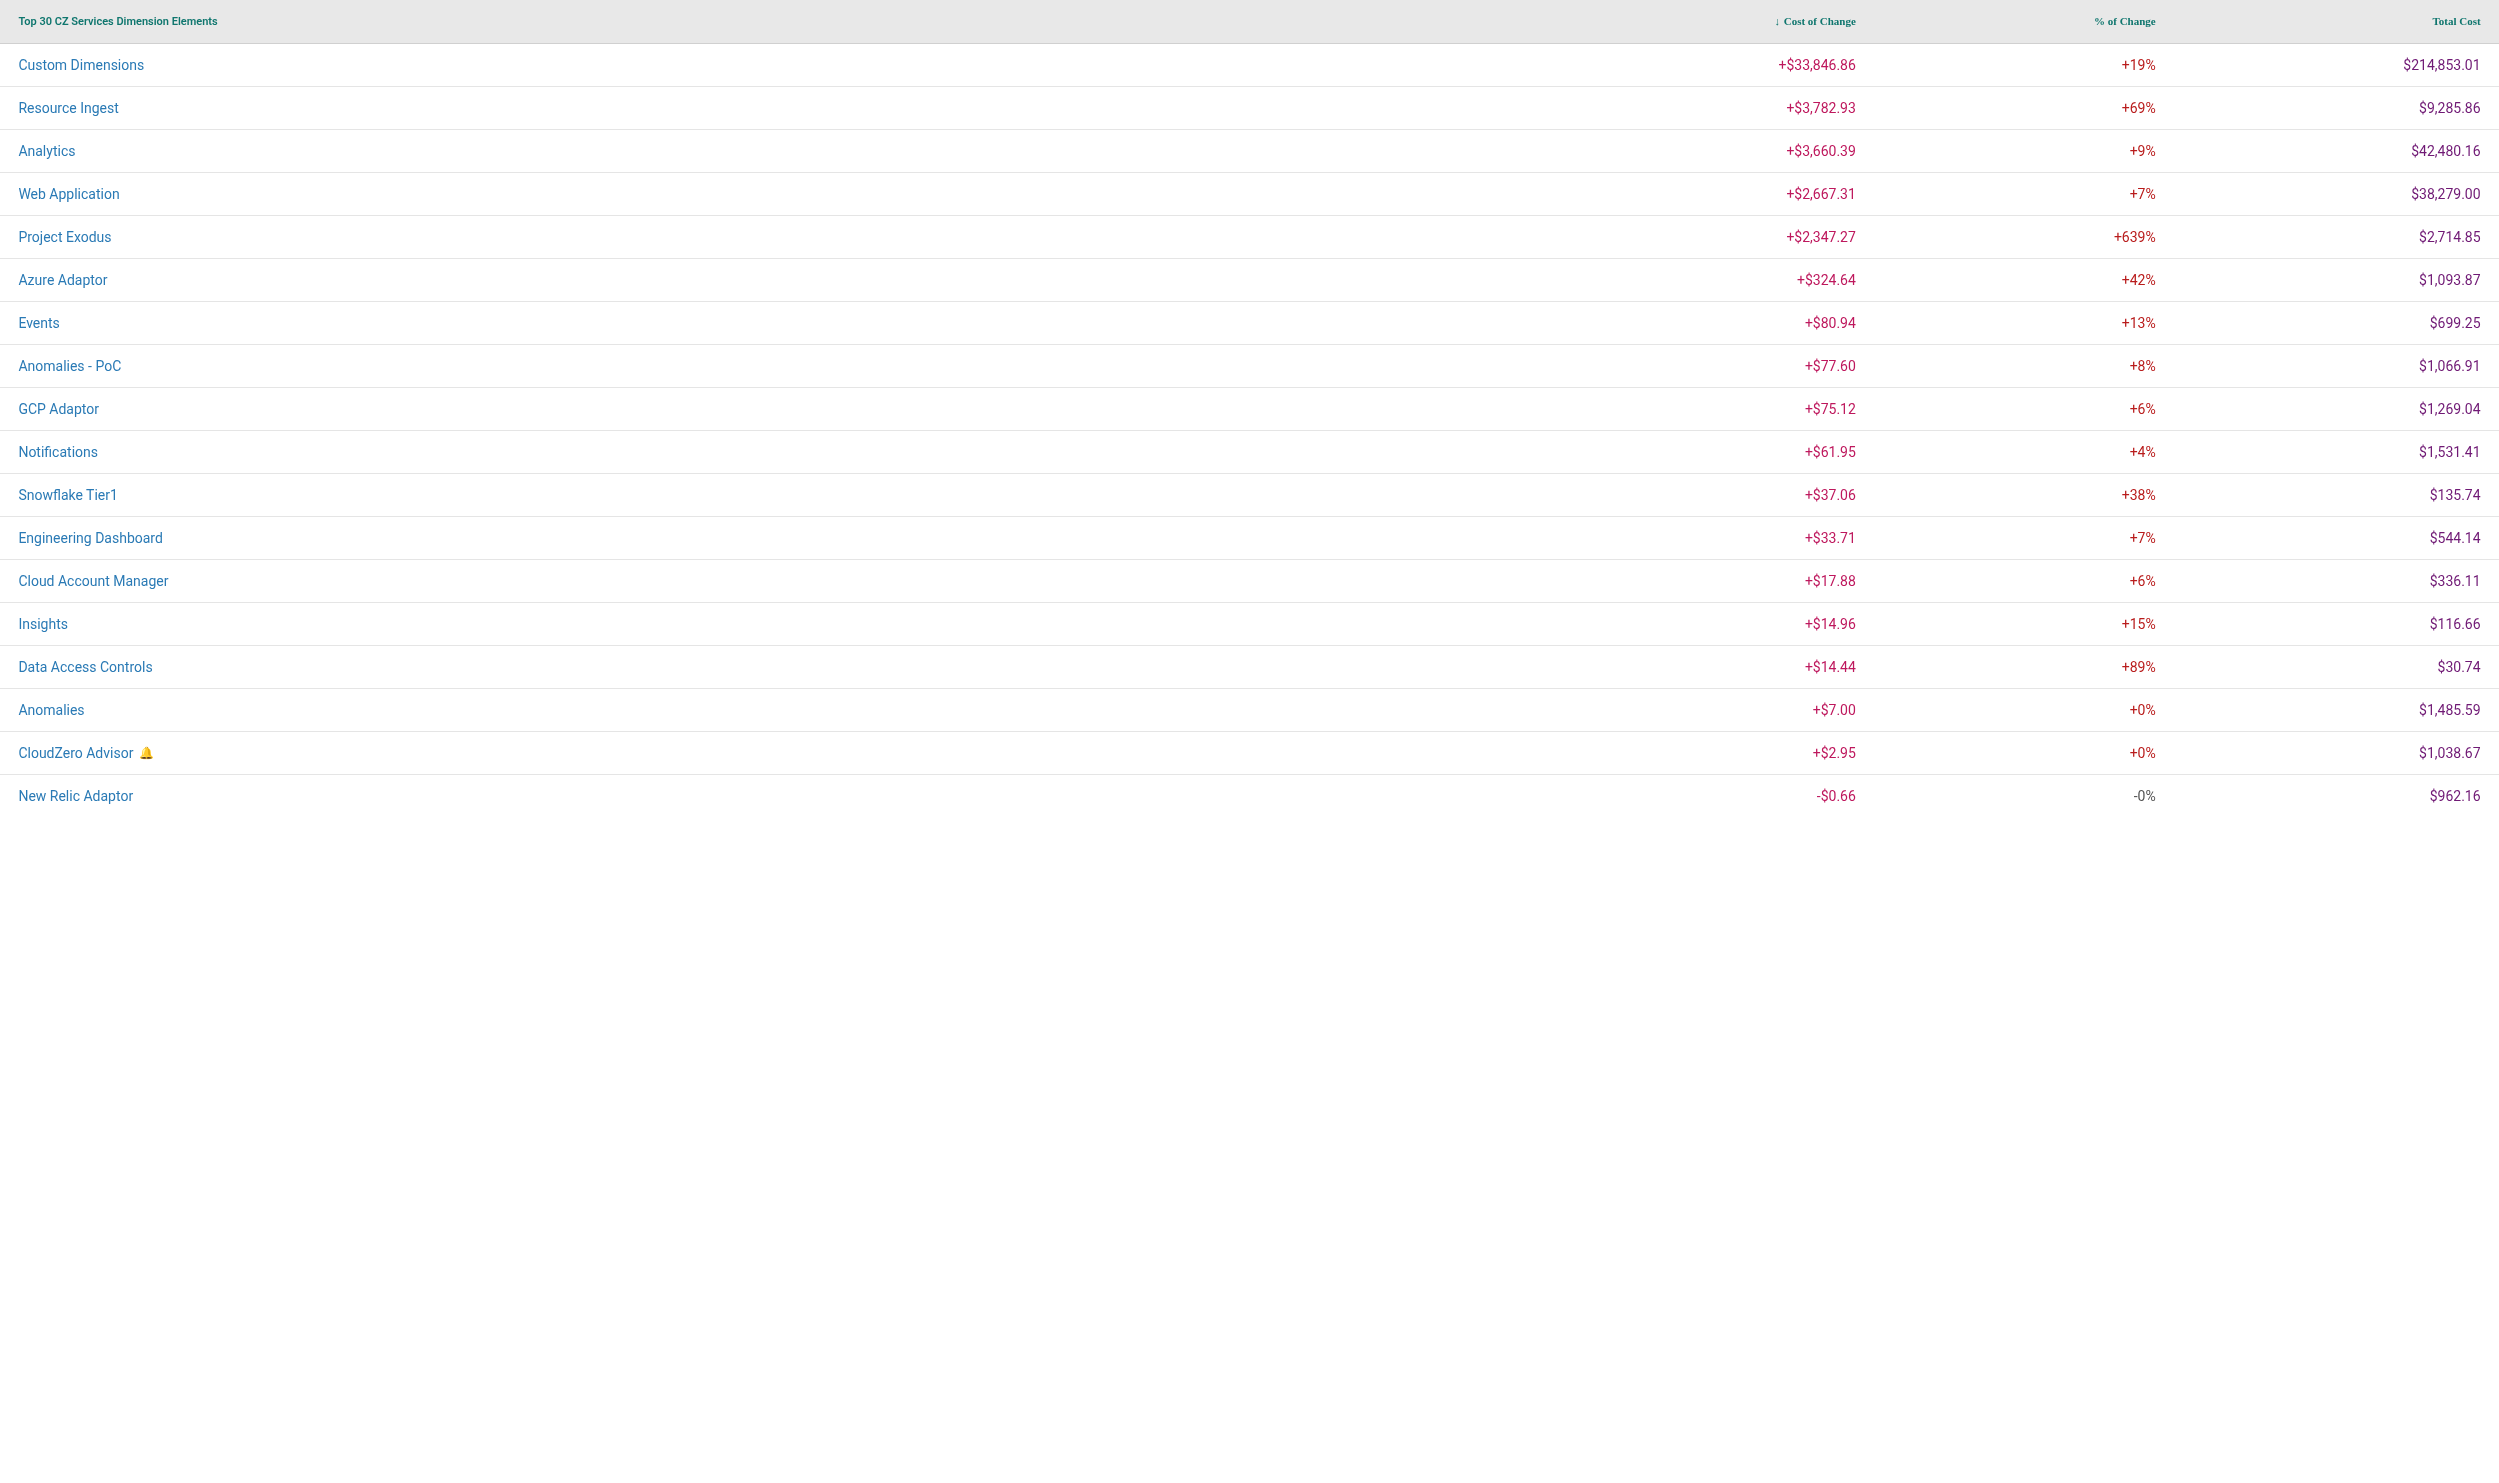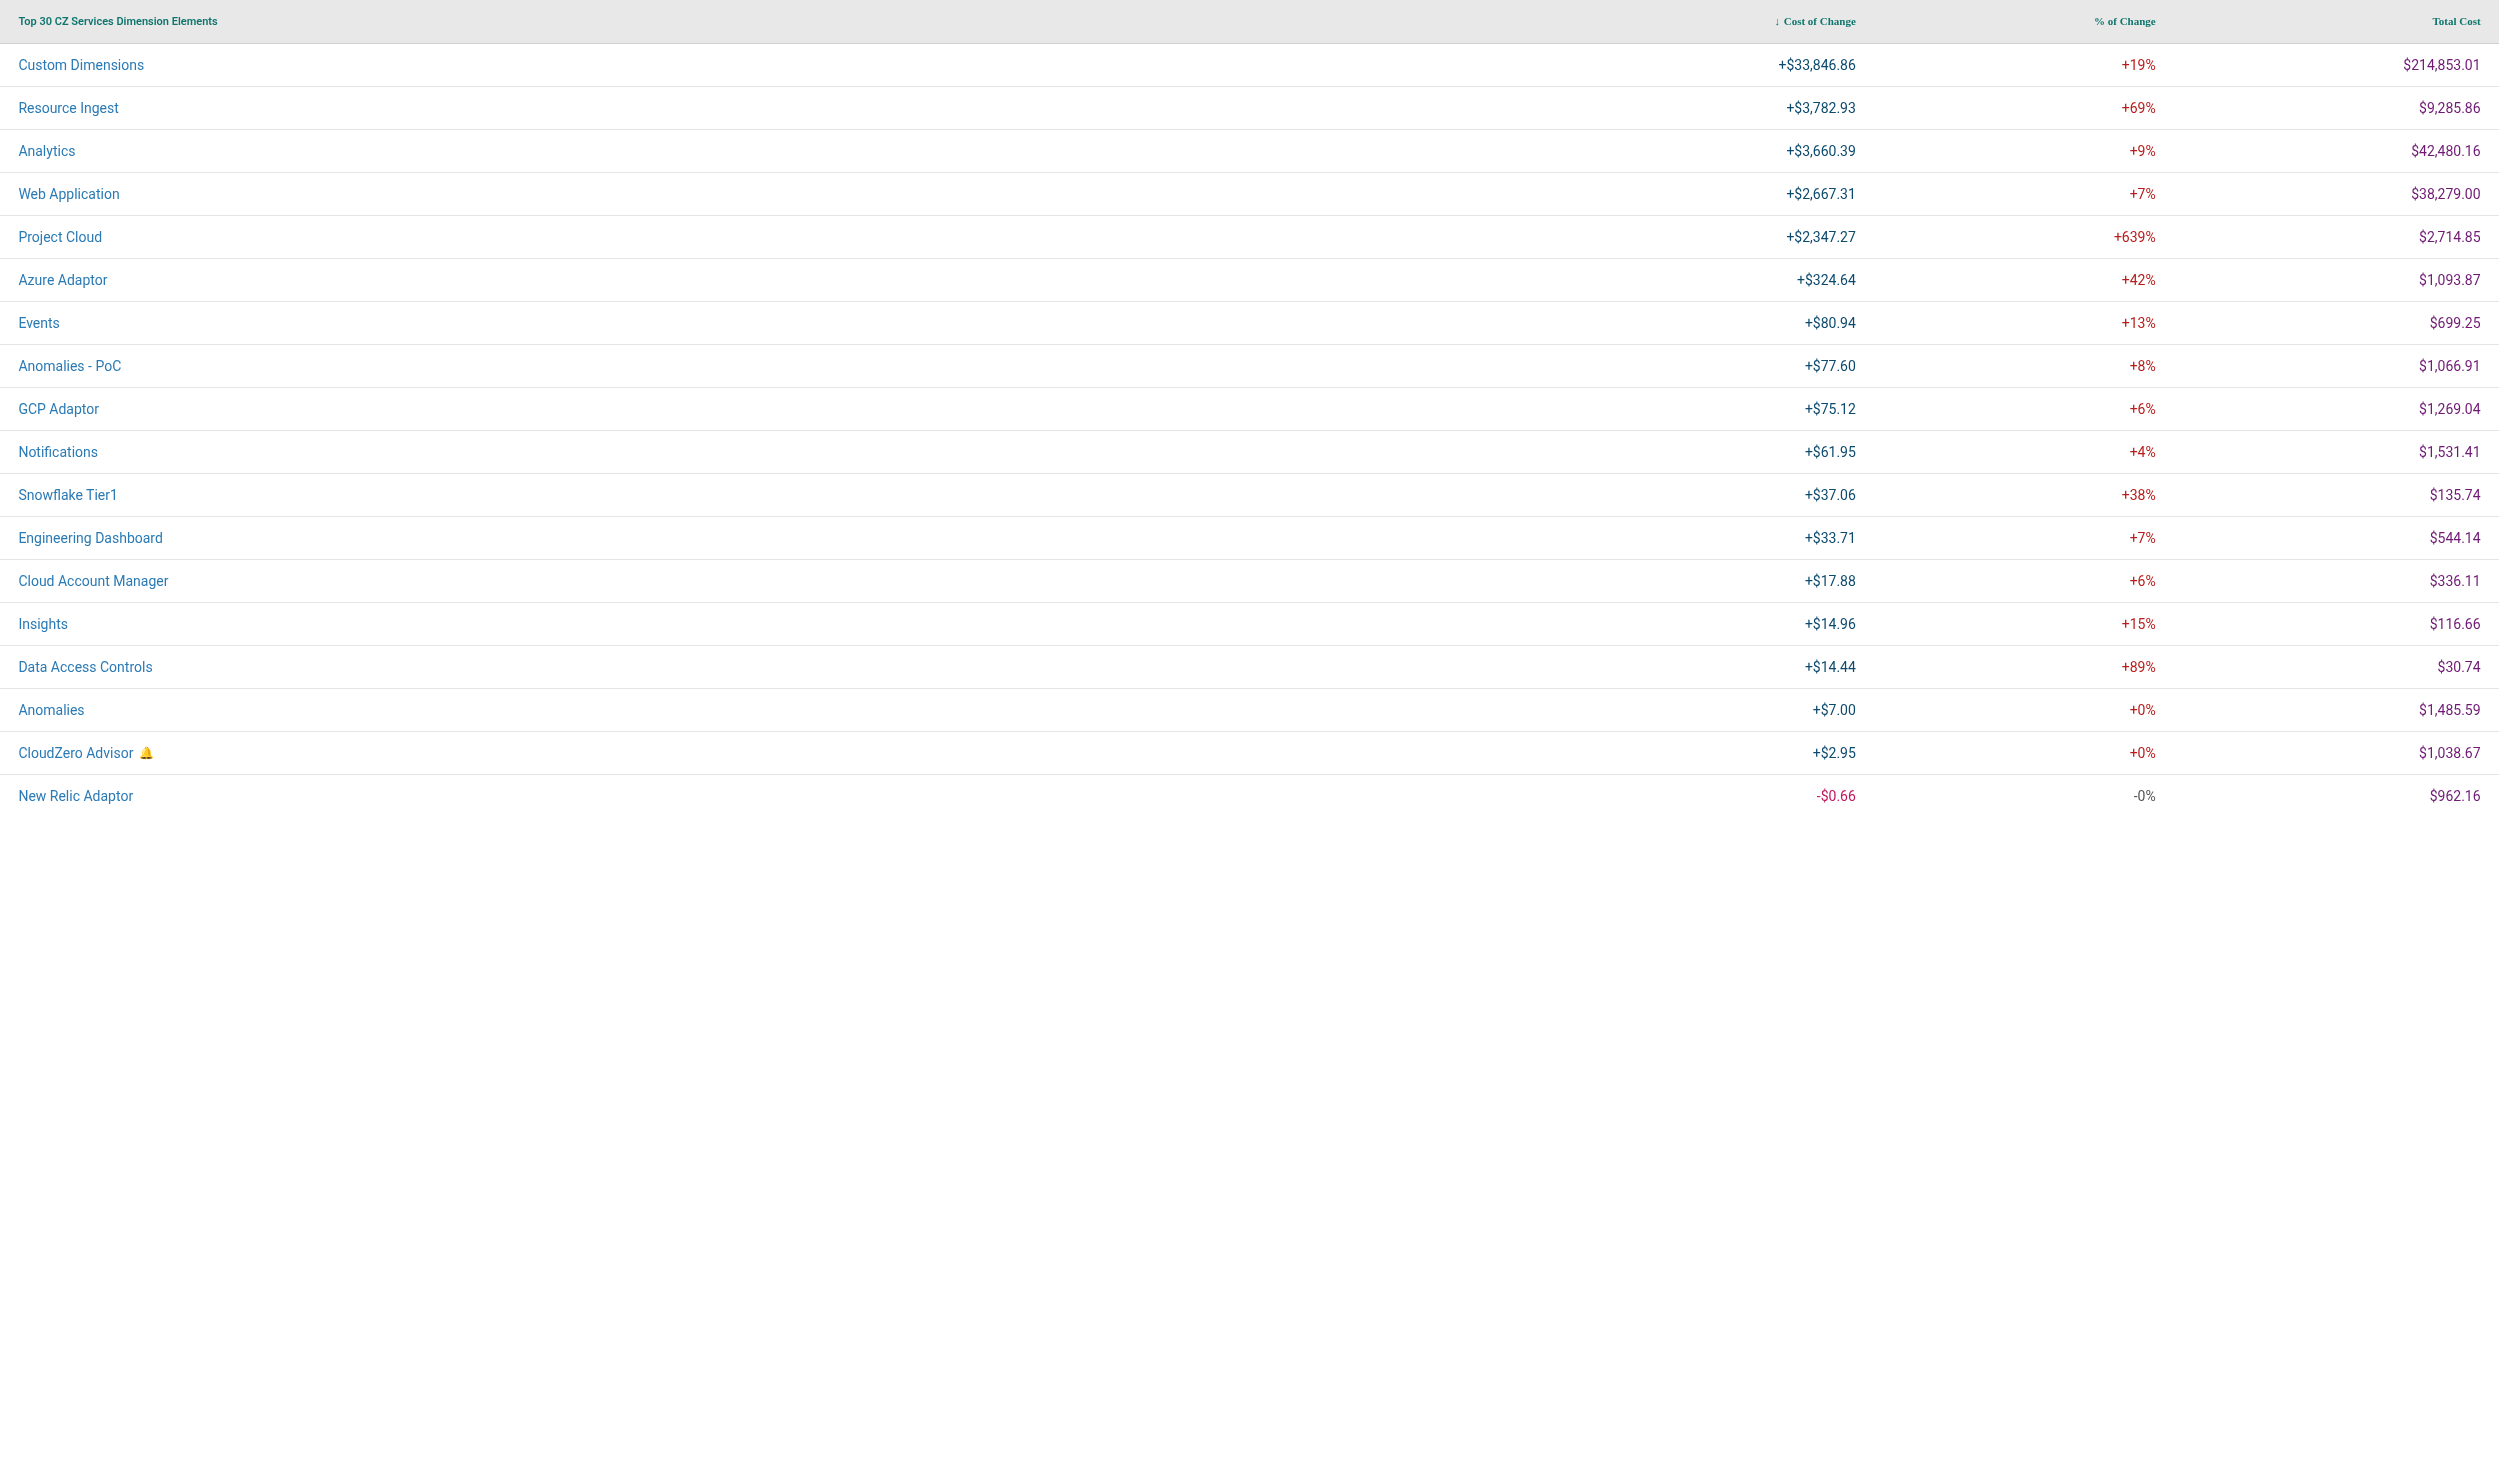--- a/index.html
+++ b/index.html
@@ -75,21 +75,21 @@
       padding: 13px 18.4px;
       font-size: 14px;
     }
 
     tbody td:first-child {
       color: #2a7ab5;
     }
 
     tbody td.cost-change {
       text-align: right;
-      color: #0c4a6e;
+      color: #be185d;
     }
 
     tbody td.pct-change {
       text-align: right;
       color: #b91c1c;
     }
 
     tbody td.total-cost {
       text-align: right;
       color: #701a75;
@@ -167,21 +167,21 @@
               <span style="cursor: pointer;">Web Application</span>
             </span>
           </td>
           <td class="cost-change">+$2,667.31</td>
           <td class="pct-change">+7%</td>
           <td class="total-cost">$38,279.00</td>
         </tr>
         <tr>
           <td>
             <span class="service-name">
-              <span style="cursor: pointer;">Project Cloud</span>
+              <span style="cursor: pointer;">Project Exodus</span>
             </span>
           </td>
           <td class="cost-change">+$2,347.27</td>
           <td class="pct-change">+639%</td>
           <td class="total-cost">$2,714.85</td>
         </tr>
         <tr>
           <td>
             <span class="service-name">
               <span style="cursor: pointer;">Azure Adaptor</span>

